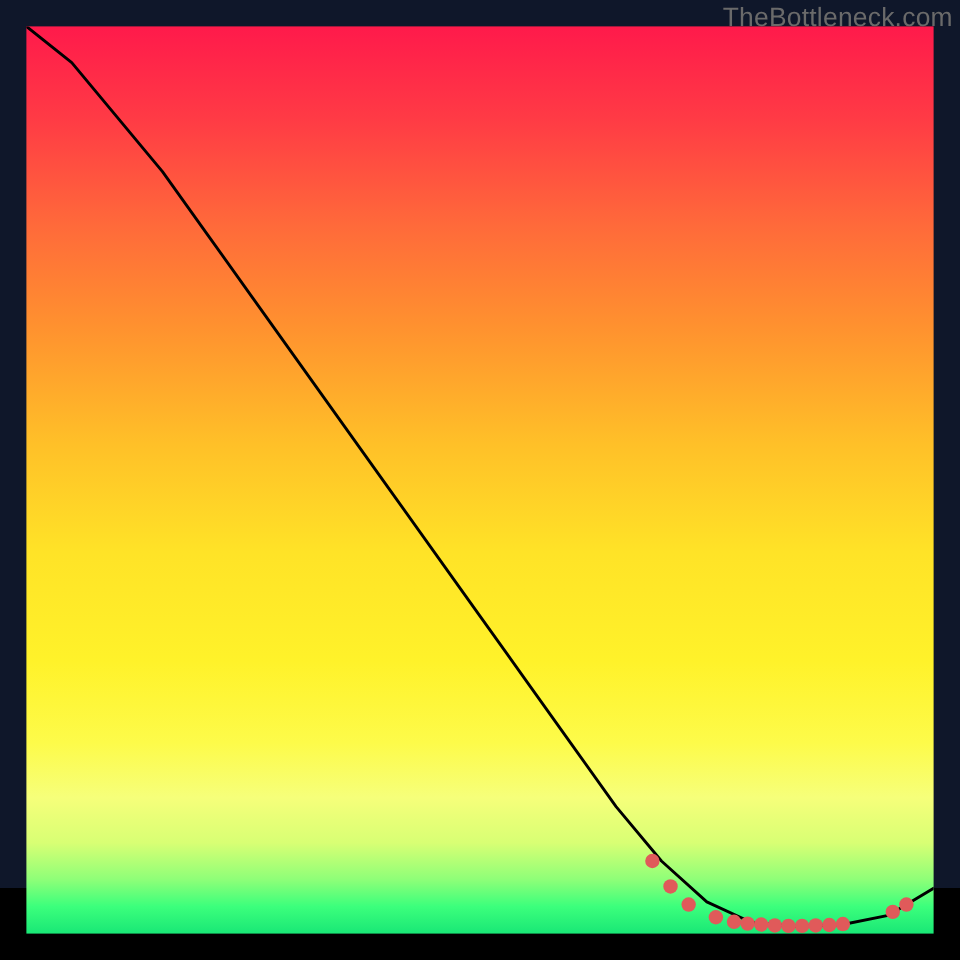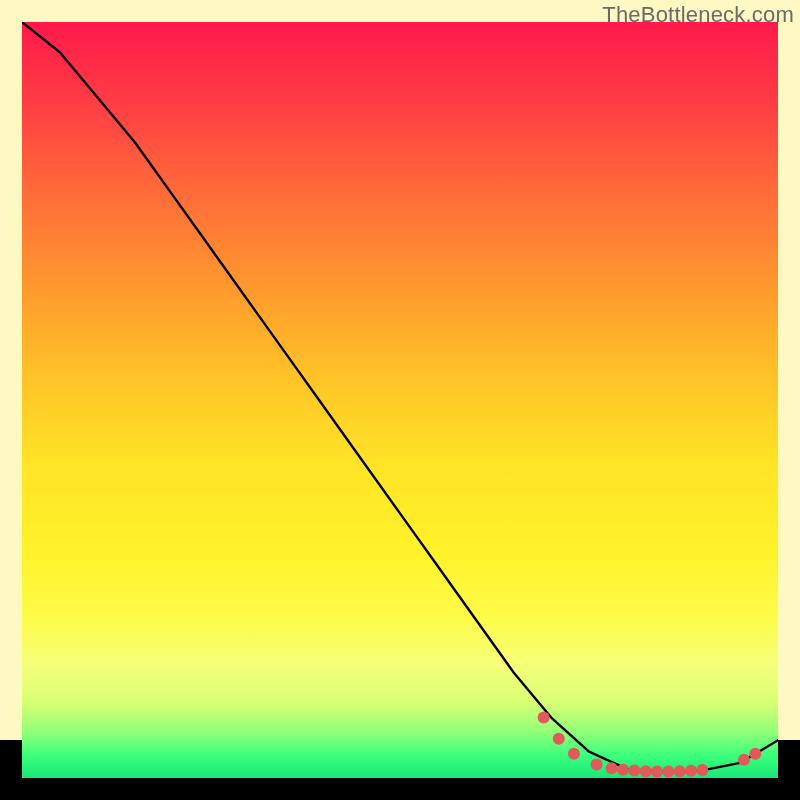--- a/index.html
+++ b/index.html
@@ -7,21 +7,21 @@
     padding: 0;
     width: 800px;
     height: 800px;
     background: #000;
     overflow: hidden;
   }
   .chart-wrap {
     position: relative;
     width: 800px;
     height: 740px;
-    background: #fef9c3;
+    background: #0f172a;
   }
   .plot-area {
     position: absolute;
     left: 22px;
     top: 22px;
     width: 756px;
     height: 756px;
     background: linear-gradient(
       to bottom,
       #ff1a4b 0%,

